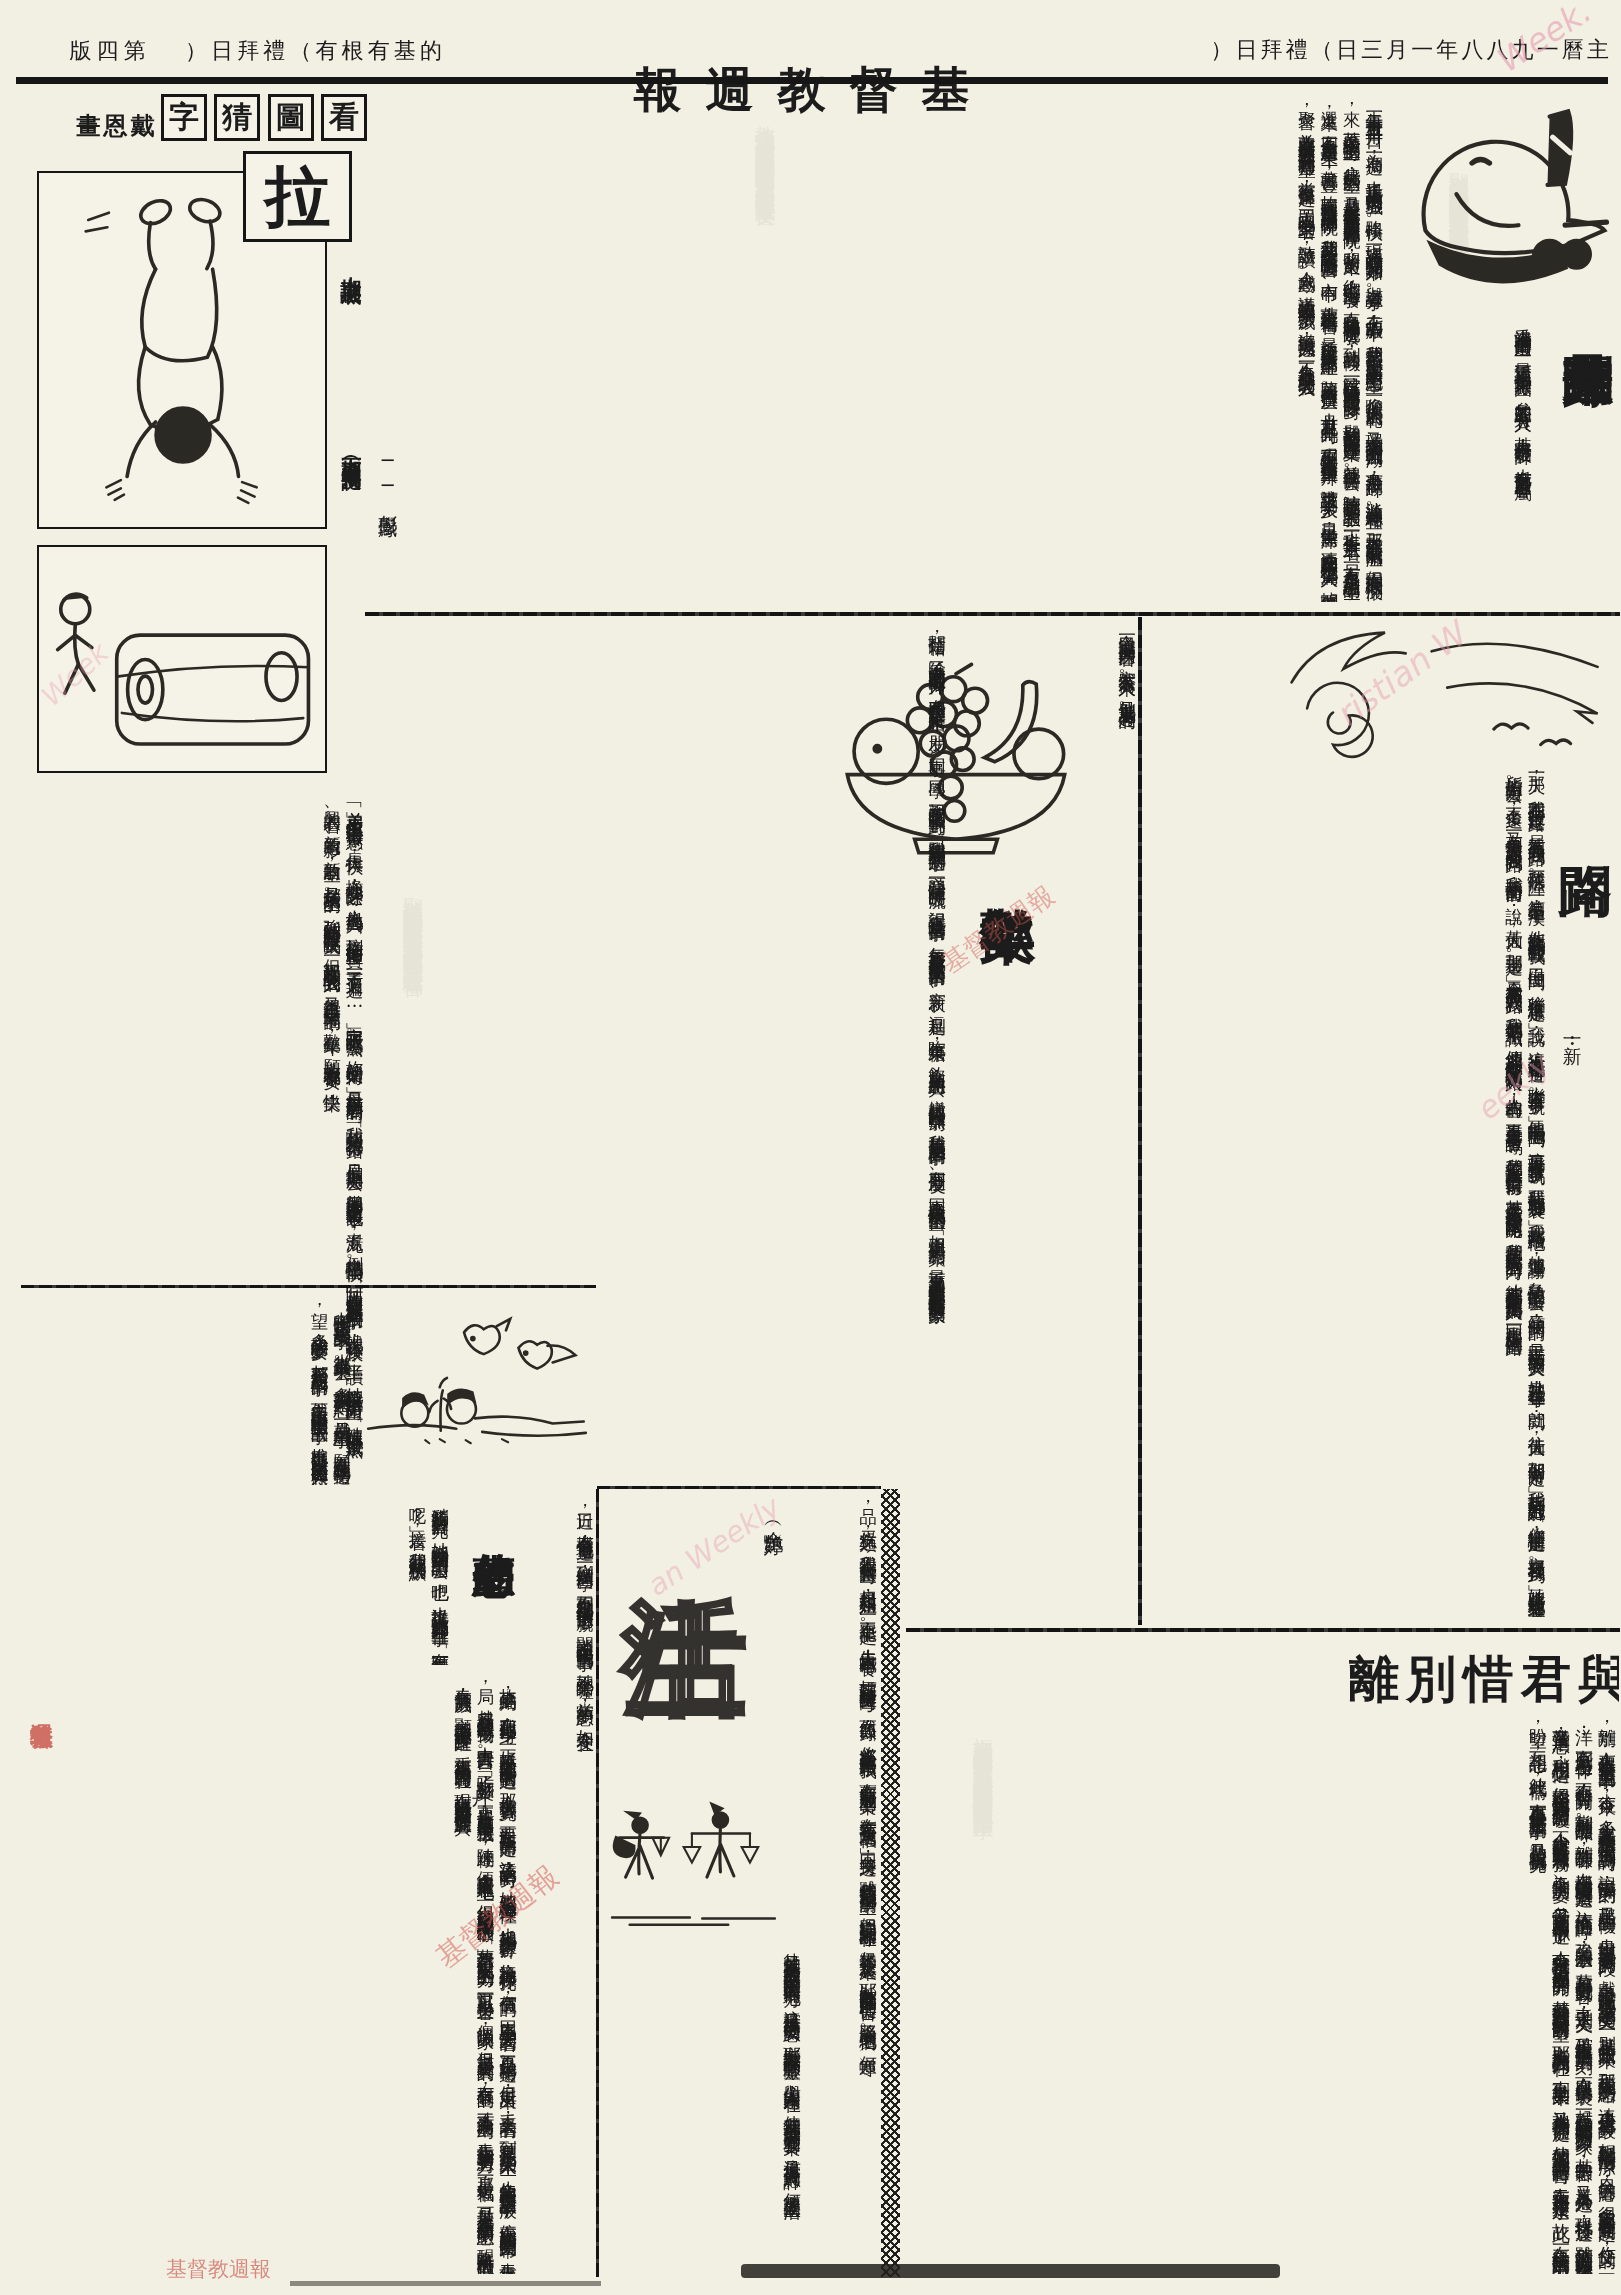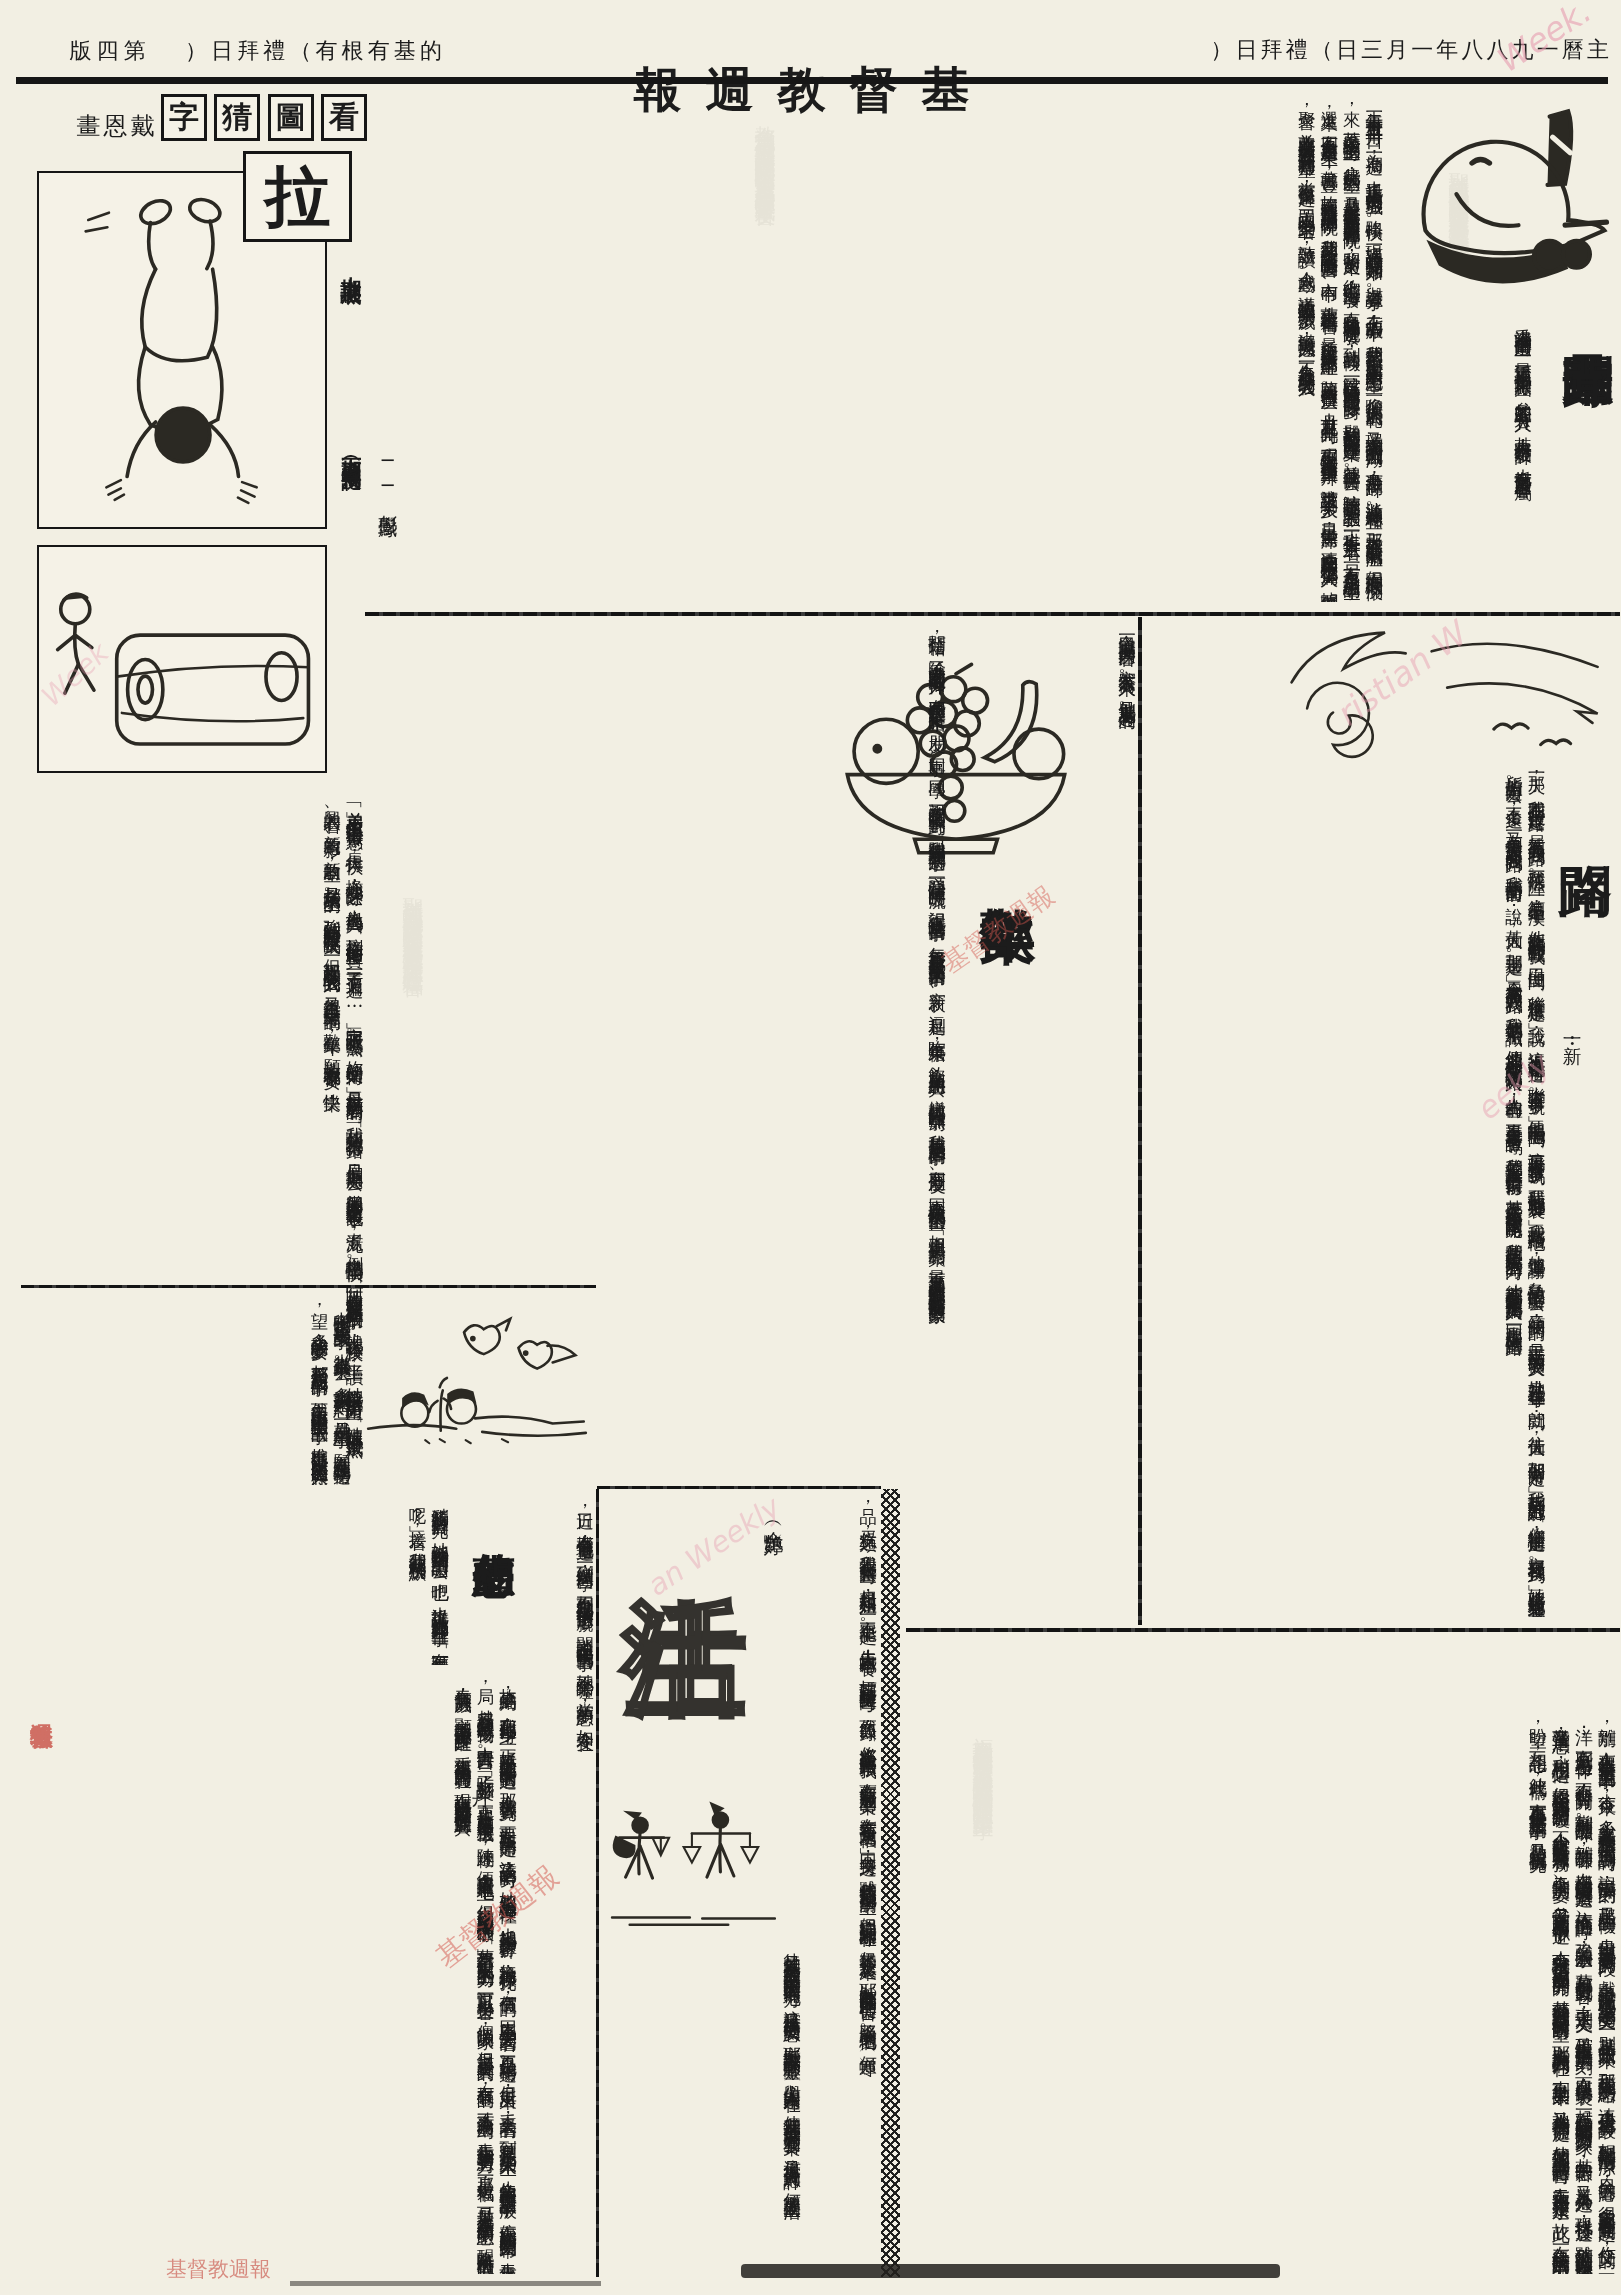--- a/index.html
+++ b/index.html
@@ -47,21 +47,21 @@
   <div class="ghost abs" style="left:778px;top:1721px;width:218px;height:477px;" data-name="ghost-bleed-text">福音真理恩典信望愛喜樂平安盼望生命道路靈修讀經禱告讚美敬拜事奉差傳宣教關懷探訪服務社區青年團契少年主日學</div>
   <div class="ghost abs" style="left:156px;top:881px;width:270px;height:415px;" data-name="ghost-bleed-text">聖誕新年佳節感恩崇拜聚會詩歌頌讚琴聲悠揚會眾同頌主恩歲首年終數算主恩靈程進深追求長進同心合意興旺福音</div>
 
   <div class="abs hrev" style="left:575px;top:13.5px;width:477px;height:62px;font-size:48px;font-weight:900;letter-spacing:24px;text-align:center;font-family:'DejaVu Serif',serif;margin-top:44px;" data-name="masthead-title">報週教督基</div>
   <div class="abs hrev" style="left:1182px;top:35px;width:430px;height:31px;font-size:22px;letter-spacing:3.1px;text-align:right;" data-name="masthead-date">）日拜禮（日三月一年八八九一曆主</div>
   <div class="abs hrev" style="left:156px;top:36px;width:290px;height:30px;font-size:22px;letter-spacing:4.1px;" data-name="masthead-issue">）日拜禮（有根有基的</div>
   <div class="abs hrev" style="left:47px;top:36px;width:104px;height:30px;font-size:22px;letter-spacing:5.2px;" data-name="masthead-page-number">版四第</div>
   <div class="abs rule-h" style="left:15.6px;top:77px;width:1592px;height:7.3px;" data-name="masthead-rule"></div>
 
   <div class="abs" style="left:31px;top:89px;width:336px;height:689px;" data-name="puzzle-section">
-    <div class="abs hrev" style="left:7.8px;top:21px;width:119px;height:31px;font-size:24px;font-weight:400;letter-spacing:3.1px;" data-name="puzzle-artist-credit">畫恩戴</div>
+    <div class="abs hrev" style="left:7.8px;top:21px;width:119px;height:31px;font-size:24px;font-weight:700;letter-spacing:3.1px;" data-name="puzzle-artist-credit">畫恩戴</div>
 
     <div class="abs" style="left:130px;top:5.2px;width:206px;height:54px;display:flex;flex-direction:row-reverse;gap:7.3px;" data-name="puzzle-header">
       <div class="charbox" style="width:47px;height:47px;font-size:30px;" data-name="puzzle-header-char">看</div>
       <div class="charbox" style="width:47px;height:47px;font-size:30px;" data-name="puzzle-header-char">圖</div>
       <div class="charbox" style="width:47px;height:47px;font-size:30px;" data-name="puzzle-header-char">猜</div>
       <div class="charbox" style="width:47px;height:47px;font-size:30px;" data-name="puzzle-header-char">字</div>
     </div>
 
     <div class="abs boxed" style="left:6.2px;top:82px;width:290px;height:358px;" data-name="puzzle-picture-previous">
       <svg width="285" height="353" viewBox="0 0 550 680" data-name="handstand-figure-drawing">
@@ -254,20 +254,21 @@
       </svg>
     </div>
 
     <div class="abs vtext" style="left:4.1px;top:446px;width:195px;height:324px;" data-name="article-shenghuo-body">徒的是就徒是為信徒的人不得不離開所愛的人預備地方，這確是鼓舞信徒的安慰。主耶穌應許賜下保惠師聖靈，與信的人永遠同在，使我們在世的日子滿有平安和喜樂，這是何等寶貴的應許，何等豐盛的生活！</div>
   </div>
 
   <div class="abs crosshatch" style="left:881px;top:1489px;width:18.7px;height:788px;" data-name="crosshatch-divider"></div>
 
   <div class="abs rule-wavy" style="left:906px;top:1628px;width:714px;height:4.1px;" data-name="section-rule"></div>
   <div class="abs" data-name="article-yujun" style="left:906px;top:1636px;width:714px;height:643px;">
+    <div class="abs hrev" style="left:443px;top:10.4px;width:270px;height:62px;font-size:50px;font-weight:900;letter-spacing:7.3px;font-family:'DejaVu Sans',sans-serif;" data-name="headline-yujun">離別惜君與</div>
     <div class="abs vtext" style="left:0px;top:78px;width:713px;height:560px;font-size:18px;" data-name="article-yujun-body">離別，在人生過程中是無可避免的事，古往今來，多少文人墨客為離愁別緒寫下了千古傳誦的詩句。記憶中最深刻的，是那些小的時候，由母親拖着手去看粵劇的片段：戲台上妻子淚眼汪汪地送別上京城赴考的丈夫，一別就是十年八載才回來，那種生離死別的愁緒，連小孩子也看得鼻酸，想到與君惜別的凄涼。今日的香港，很多家庭因着各種前途問題，作父母的，不得不送兒女遠渡重洋；有些則為着一份工作，不得不暫時分開，嘗到離別的滋味。離別的苦味，在機場的離境閘口表露無遺：依依不捨的叮嚀、強忍着的淚水，一幕幕都叫旁觀者動容。妻子送別丈夫，確是人生過程中最難堪的一刻；而在以後的日子裏，起碼有一段頗長的時間要獨力支撐一頭家，其中的艱苦，又豈足為外人道？現代科技發達，雖然別離的人可以藉長途電話、錄音帶互通消息，稍慰相思之情，但始終不能代替親人朝夕相對的溫暖。不少航空公司等等隨時為乘客服務，今天特別的夫妻、父母子女之間相見的日子似乎近了，古今中外離別之情仍是人生感受最深的分開。基督徒面對離別卻有一份確實的盼望：主耶穌應許與我們同在，直到世界的末了；祂又為我們預備住處，使我們知道地上的離別只是暫時，在天家再相聚才是永遠。故此，在每一段短暫的別離中，仍能存着盼望，互相記念，彼此代禱，實在不再是覺得愁苦孤單的事，乃是帶着祝福的再見。</div>
   </div>
 
   <span class="watermark" style="left:1493px;top:15.6px;font-size:33px;color:#e79cb0;opacity:.6;transform:rotate(-33deg);" data-name="watermark-text">Week.</span>
   <span class="watermark" style="left:1327px;top:653px;font-size:34px;color:#e79cb0;opacity:.45;transform:rotate(-36deg);" data-name="watermark-text">ristian W</span>
   <span class="watermark" style="left:1472px;top:1068px;font-size:31px;color:#e79cb0;opacity:.45;transform:rotate(-40deg);" data-name="watermark-text">eekly</span>
   <span class="watermark" style="left:638px;top:1529px;font-size:29px;color:#e79cb0;opacity:.4;transform:rotate(-34deg);" data-name="watermark-text">an Weekly</span>
   <span class="watermark" style="left:36px;top:658px;font-size:28px;color:#e79cb0;opacity:.35;transform:rotate(-42deg);" data-name="watermark-text">Week</span>
   <span class="watermark" style="left:425px;top:1897px;font-size:29px;color:#d4574e;opacity:.5;transform:rotate(-38deg);font-style:normal;" data-name="watermark-stamp">基督教週報</span>
   <span class="watermark" style="left:933px;top:912px;font-size:26px;color:#d4574e;opacity:.45;transform:rotate(-35deg);font-style:normal;" data-name="watermark-stamp">基督教週報</span>

